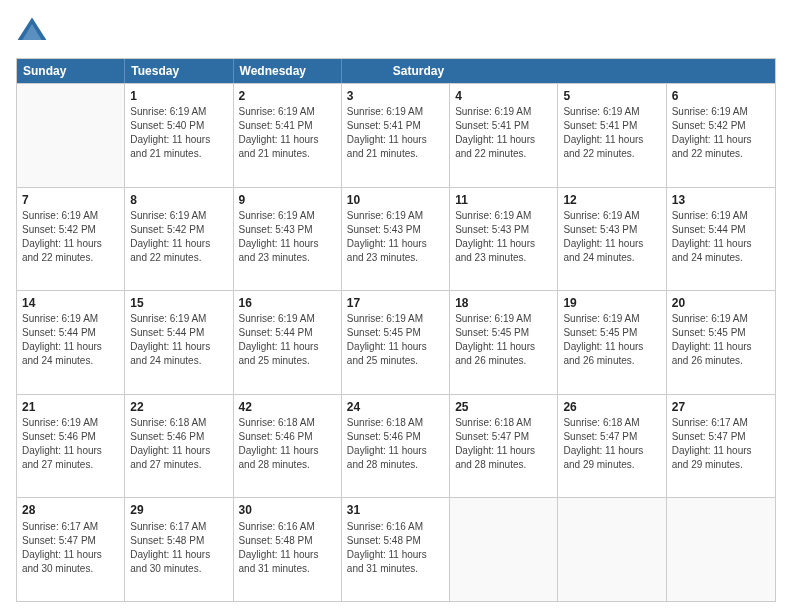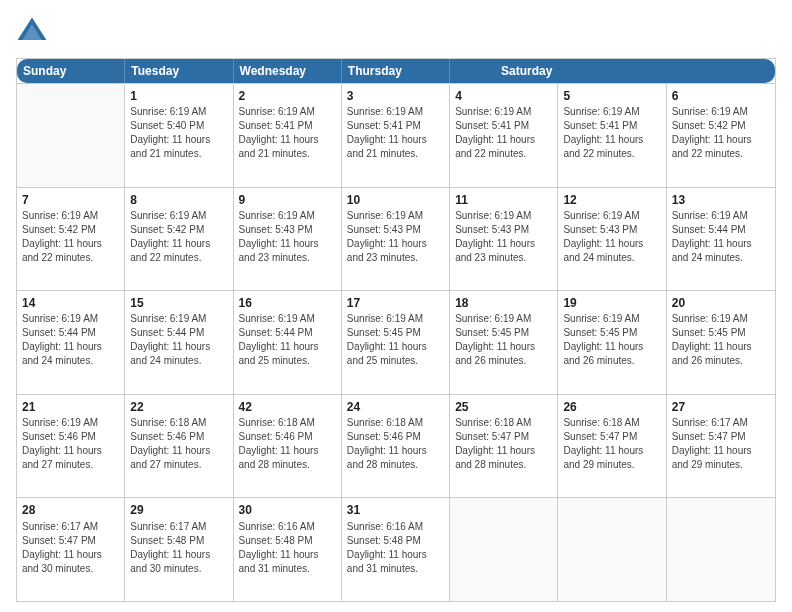--- a/index.html
+++ b/index.html
@@ -57,21 +57,20 @@
     .calendar {
       flex: 1;
       display: flex;
       flex-direction: column;
       border: 1px solid #ccc;
     }
     .cal-header {
       display: grid;
       grid-template-columns: repeat(7, 1fr);
       background: #2e6ca4;
-      border-radius: 10px;
     }
     .cal-header-cell {
       color: #fff;
       font-size: 12px;
       font-weight: bold;
       padding: 5px 6px;
       border-right: 1px solid #5a90c0;
     }
     .cal-header-cell:last-child { border-right: none; text-align: right; }
     .cal-body {
@@ -128,21 +127,20 @@
       <div class="month-title"></div>
       <div class="location"></div>
     </div>
   </div>
 
   <div class="calendar">
     <div class="cal-header">
     <div class="cal-header-cell">Sunday</div>
         <div class="cal-header-cell">Tuesday</div>
         <div class="cal-header-cell">Wednesday</div>
-        <div class="cal-header-cell">Thursday</div>
         <div class="cal-header-cell">Saturday</div>
       </div>
     <div class="cal-body">
     <div class="cal-row">
           <div class="cal-cell empty"></div>
           <div class="cal-cell">
             <span class="day-num">1</span>
             <div class="cell-info">Sunrise: 6:19 AM<br>Sunset: 5:40 PM<br>Daylight: 11 hours<br>and 21 minutes.</div>
           </div>
           <div class="cal-cell">

